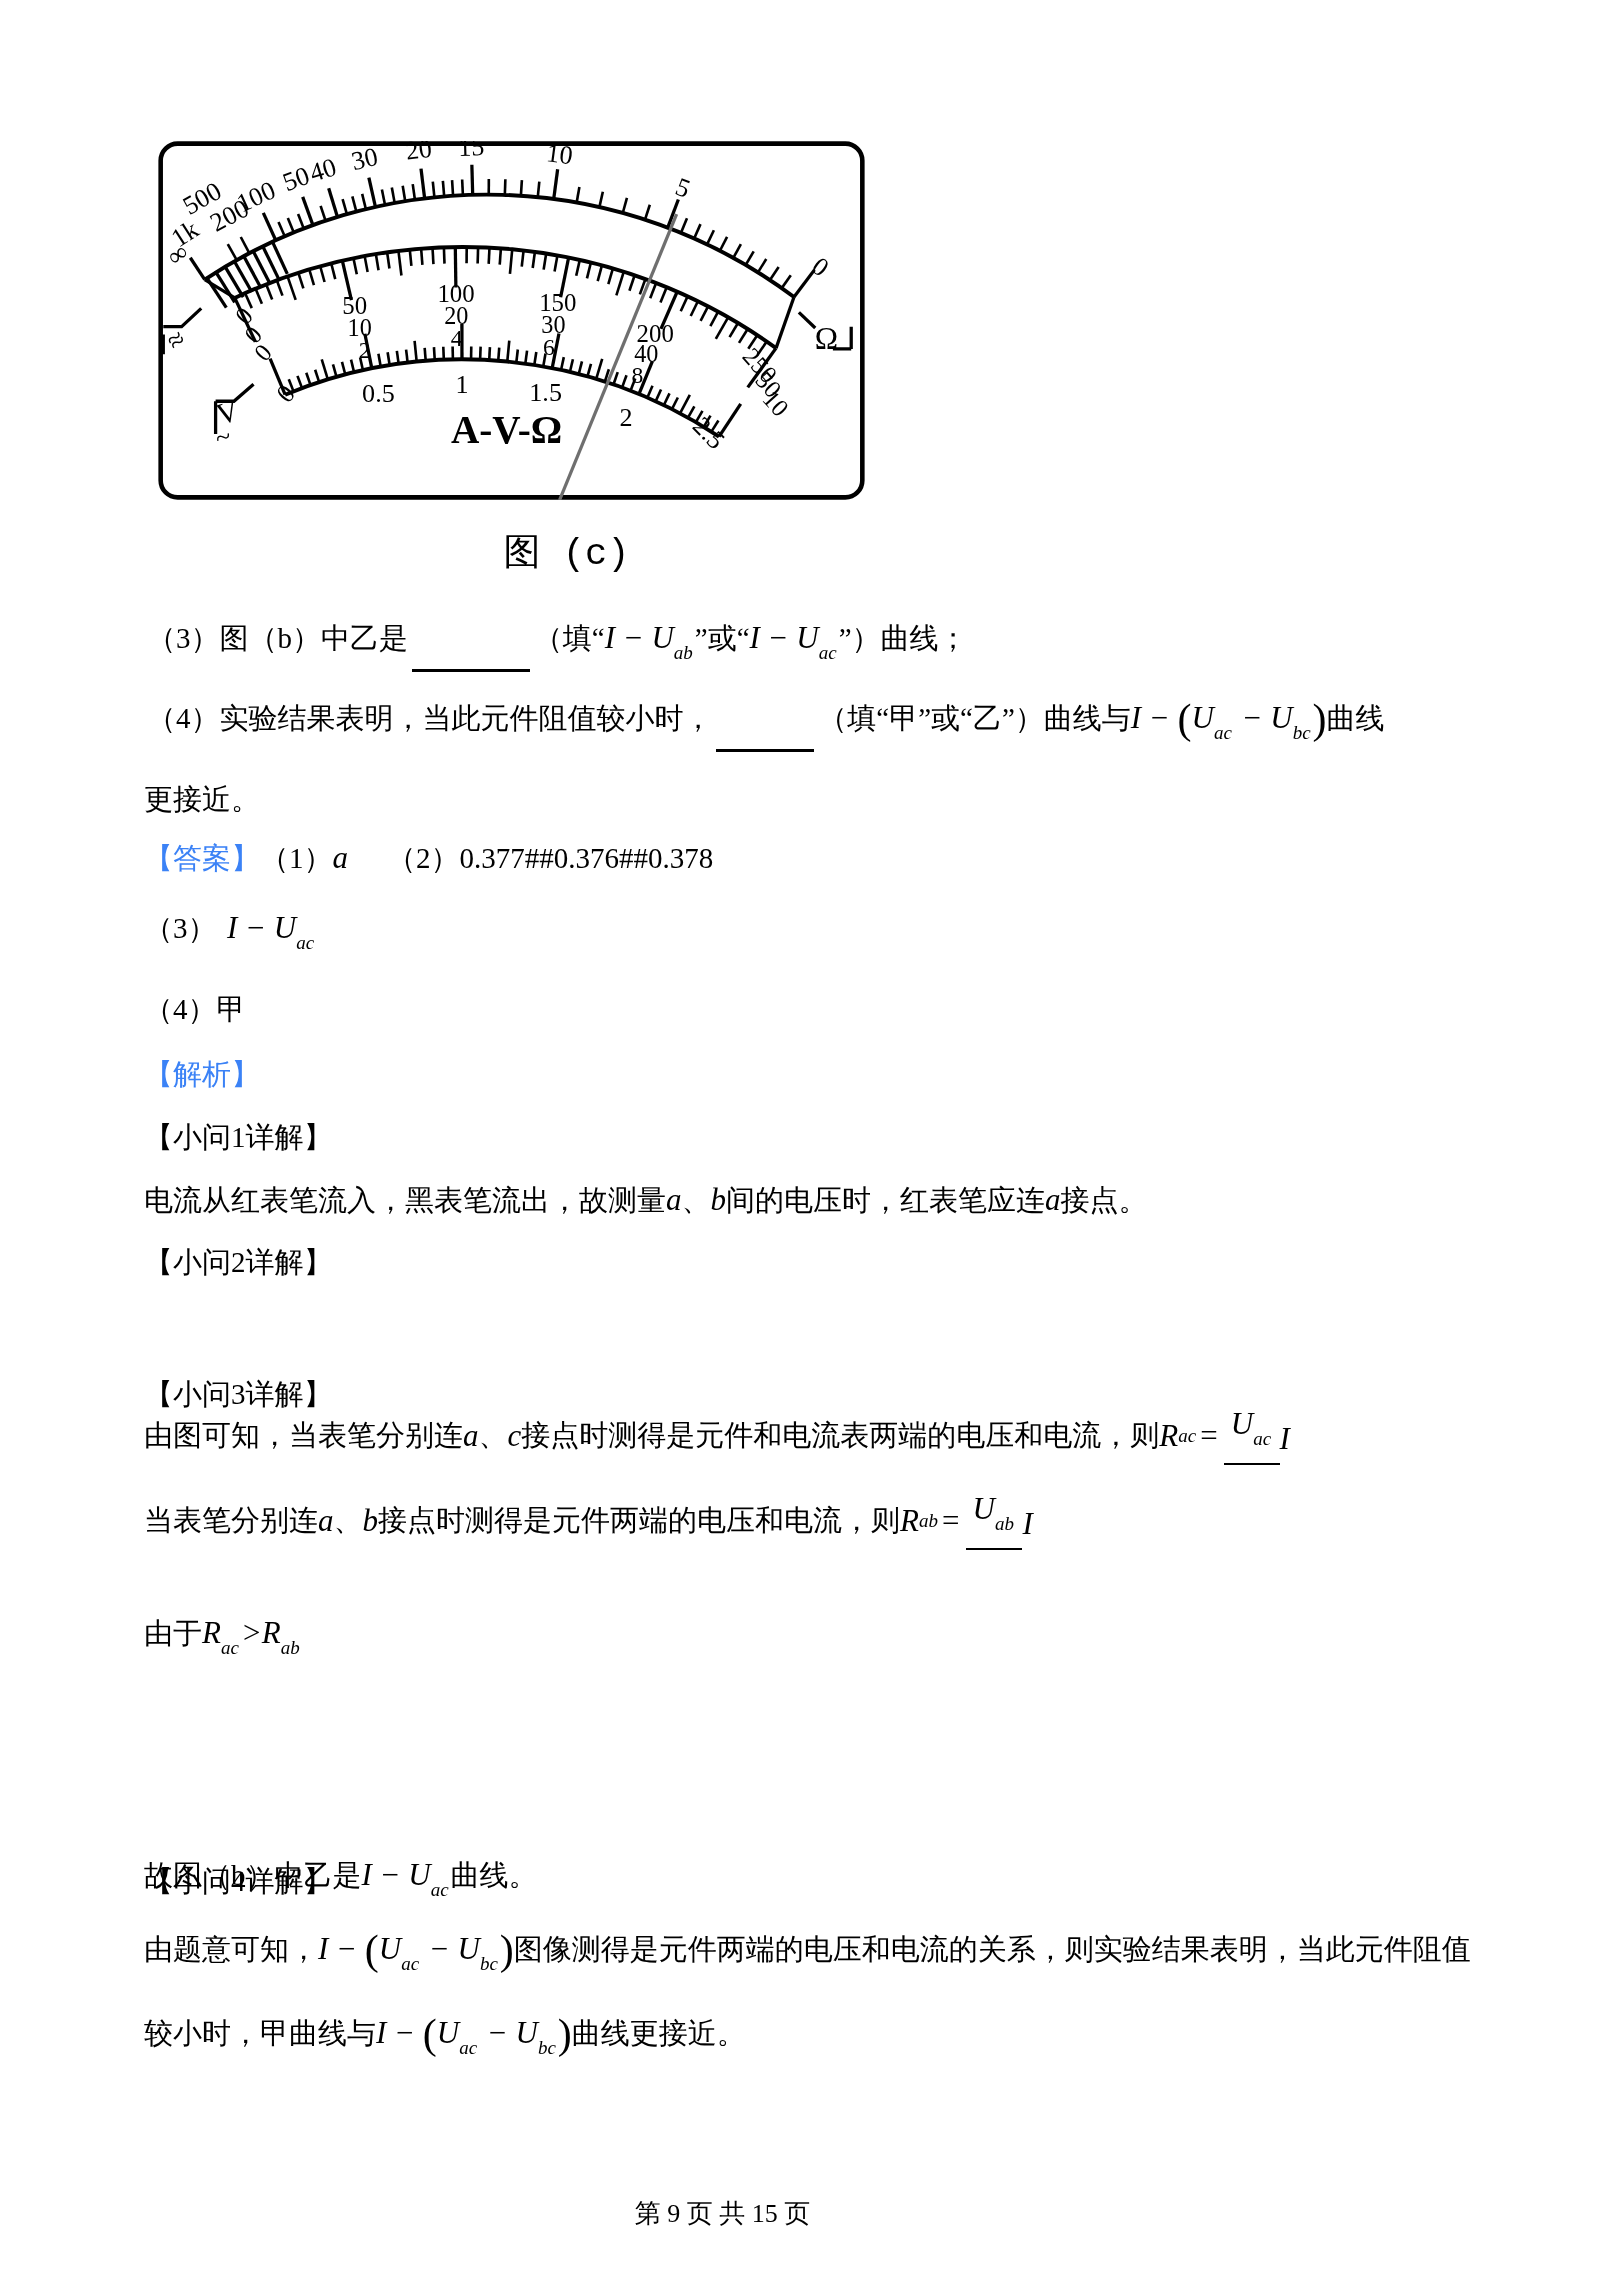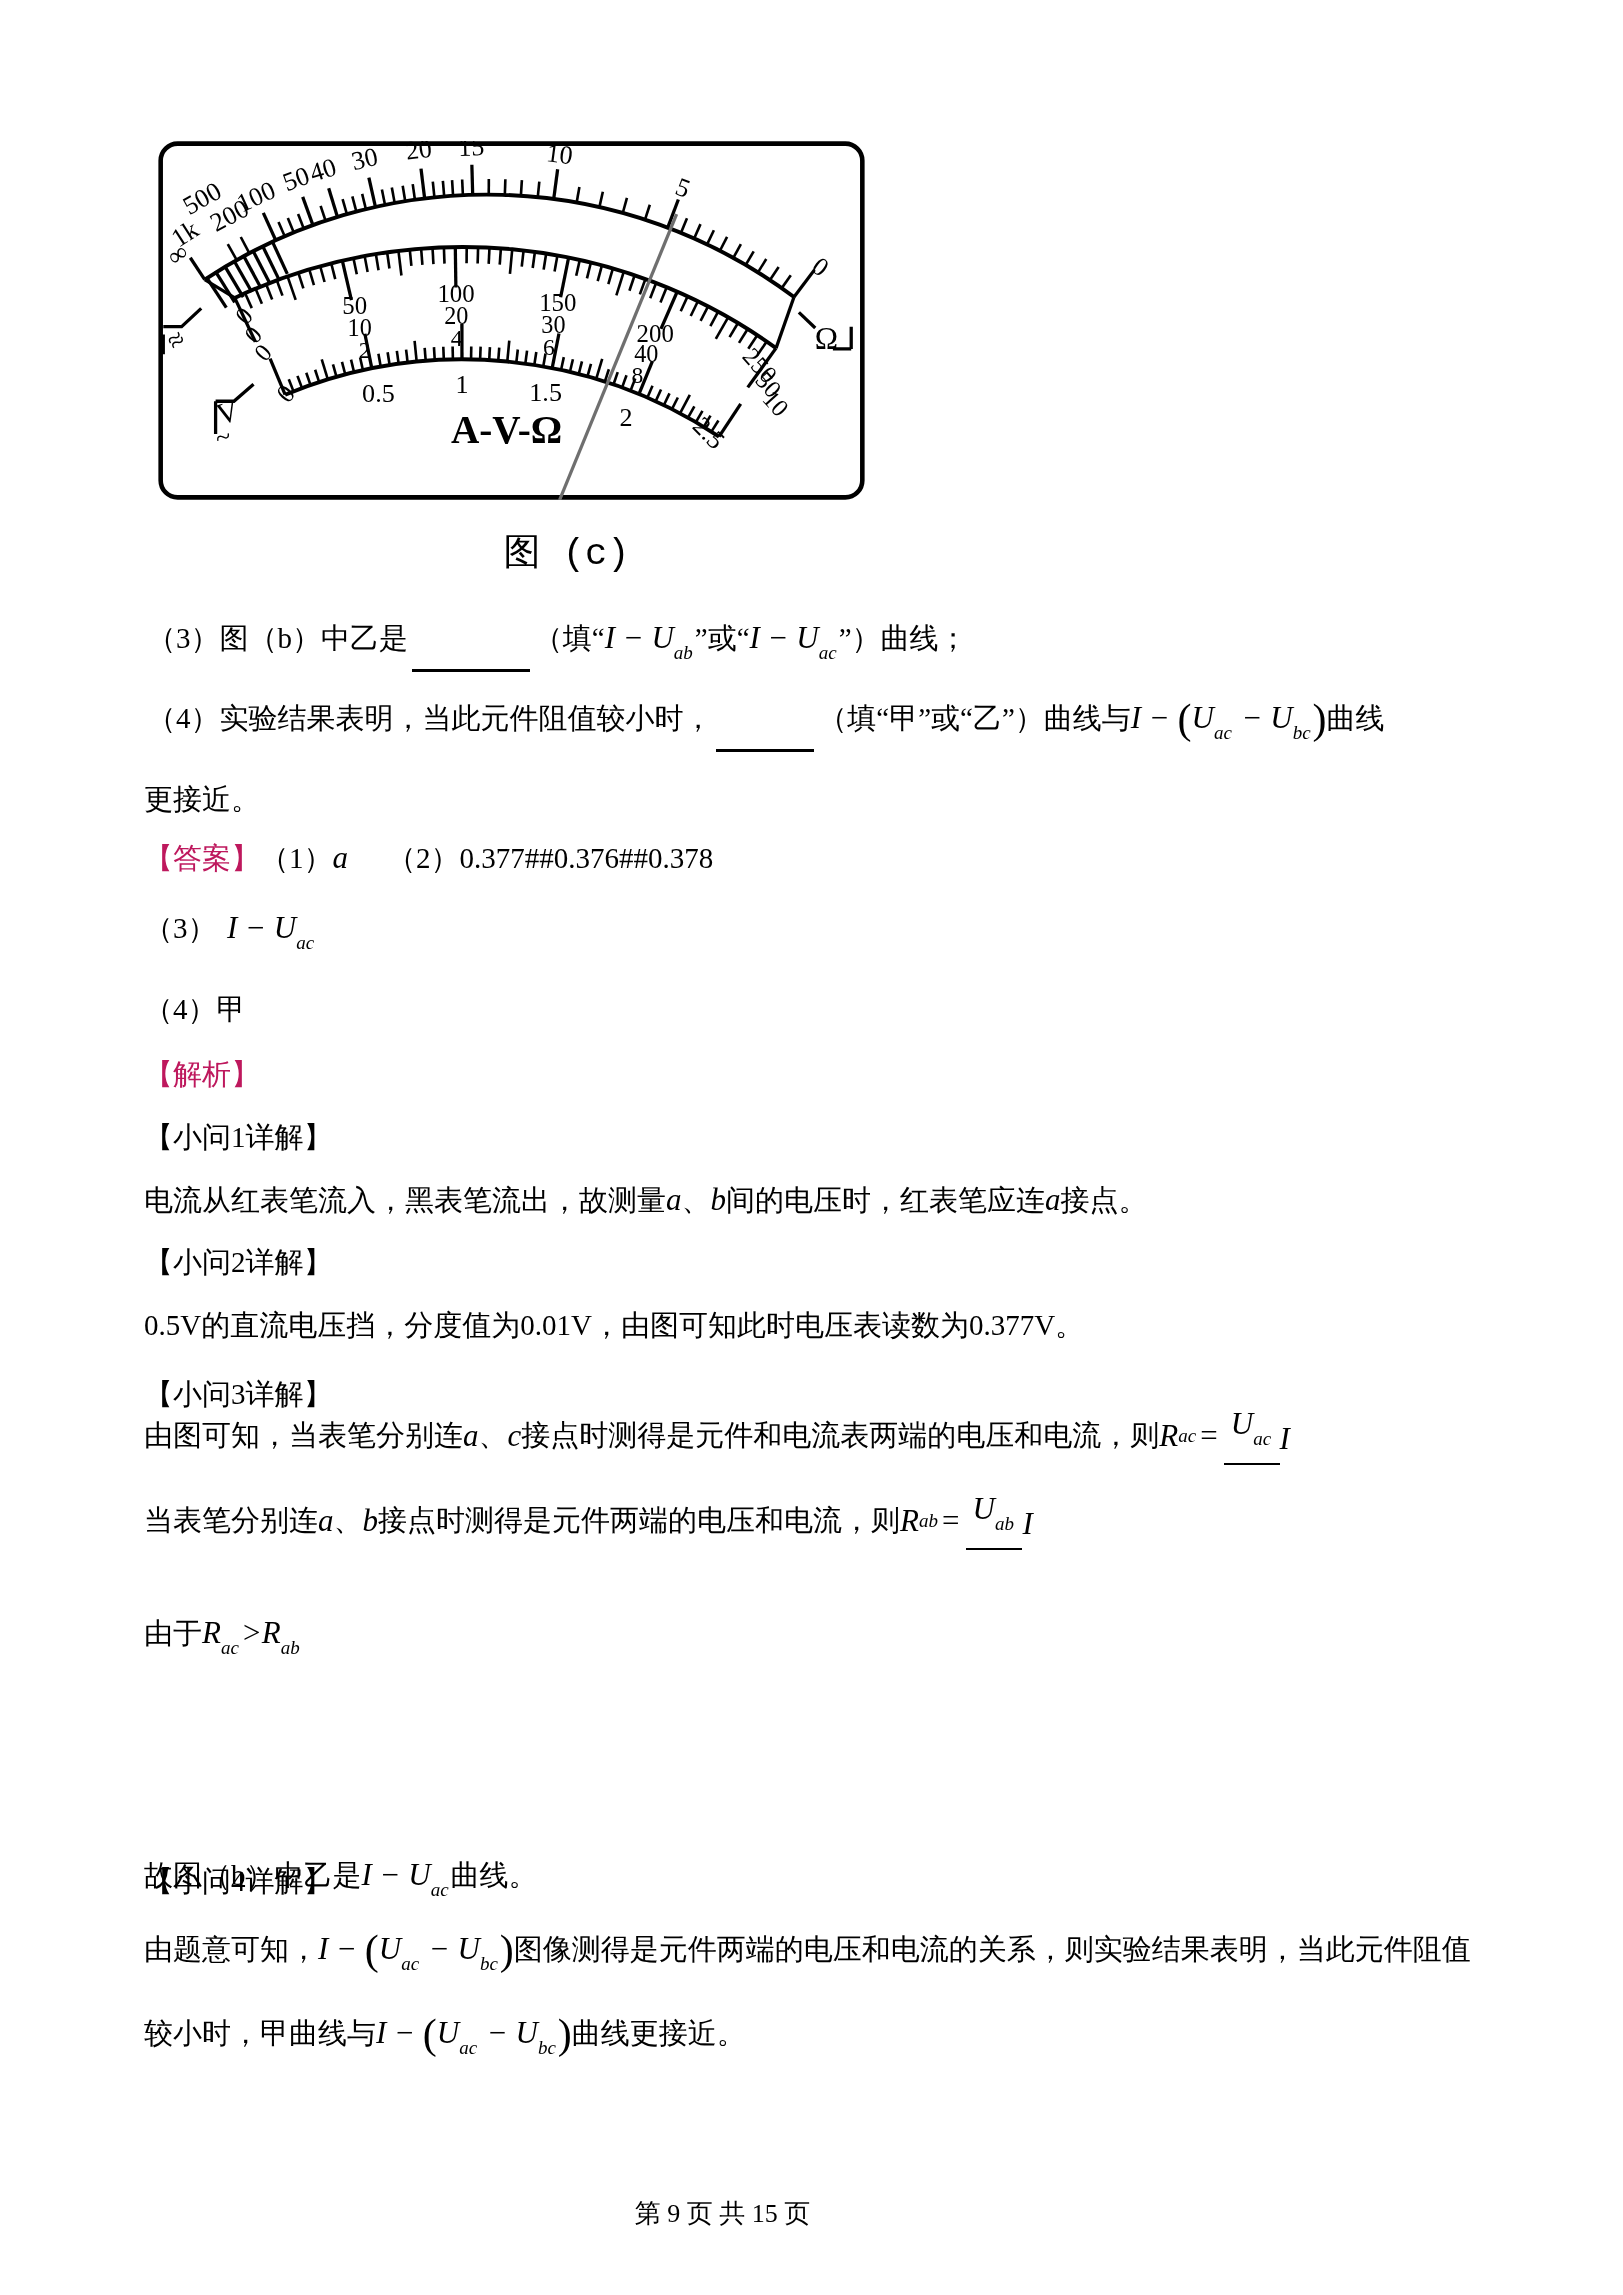--- a/index.html
+++ b/index.html
@@ -3,21 +3,21 @@
 <meta charset="utf-8">
 <style>
   html,body{margin:0;padding:0;background:#9a9a9a;}
   .page{position:relative;width:1623px;height:2295px;background:#ffffff;overflow:hidden;
         font-family:"Liberation Serif","DejaVu Serif",serif;color:#000;}
   .para{position:absolute;left:144px;font-size:29px;line-height:39px;white-space:nowrap;}
   .pflex{display:flex;align-items:center;}
   .mi{font-family:"Liberation Serif","DejaVu Serif",serif;font-style:italic;font-size:31px;}
   .ms{font-family:"Liberation Serif","DejaVu Serif",serif;font-style:italic;font-size:19px;vertical-align:-11px;margin-right:2px;}
   .bp{font-size:42px;line-height:0;vertical-align:-5.2px;font-family:"Liberation Serif",serif;}
-  .glab{color:#be185d;margin-top:16px;}
+  .glab{color:#3b82f6;margin-top:16px;}
   .blank{display:inline-block;height:29px;border-bottom:3.3px solid #000;vertical-align:bottom;margin:0 3.9px;}
   .w180{width:118px;} .w150{width:98px;}
   .gap{display:inline-block;width:39px;}
   .gap2{display:inline-block;width:10.5px;}
   .frac{display:inline-flex;flex-direction:row;align-items:center;margin:0 5.2px;}
   .fnum{border-bottom:2.6px solid #000;padding:0 6.5px 7.9px 6.5px;line-height:33px;text-align:center;}
   .fden{padding-top:5.2px;line-height:33px;text-align:center;}
   .caption{position:absolute;left:213px;top:527px;width:707px;text-align:center;font-size:37px;font-family:Liberation Mono, monospace;}
   .footer{position:absolute;left:0;top:2153px;width:1445px;text-align:center;font-size:26px;margin-top:43px;}
 </style>
@@ -291,23 +291,20 @@
   </div>
 
   <div class="para" style="top:1180px">
     <span>电流从红表笔流入，黑表笔流出，故测量</span><span class="mi">a</span><span>、</span><span class="mi">b</span><span>间的电压时，红表笔应连</span><span class="mi">a</span><span>接点。</span>
   </div>
 
   <div class="para" style="top:1243px">
     <span>【小问2详解】</span>
   </div>
 
-  <div class="para" style="top:1306px">
-    <span>0.5V的直流电压挡，分度值为0.01V，由图可知此时电压表读数为0.377V。</span>
-  </div>
 
   <div class="para" style="top:1375px">
     <span>【小问3详解】</span>
   </div>
 
   <div class="para pflex" style="top:1407px">
     <span>由图可知，当表笔分别连</span>
       <span class="mi">a</span>
       <span>、</span>
       <span class="mi">c</span>

